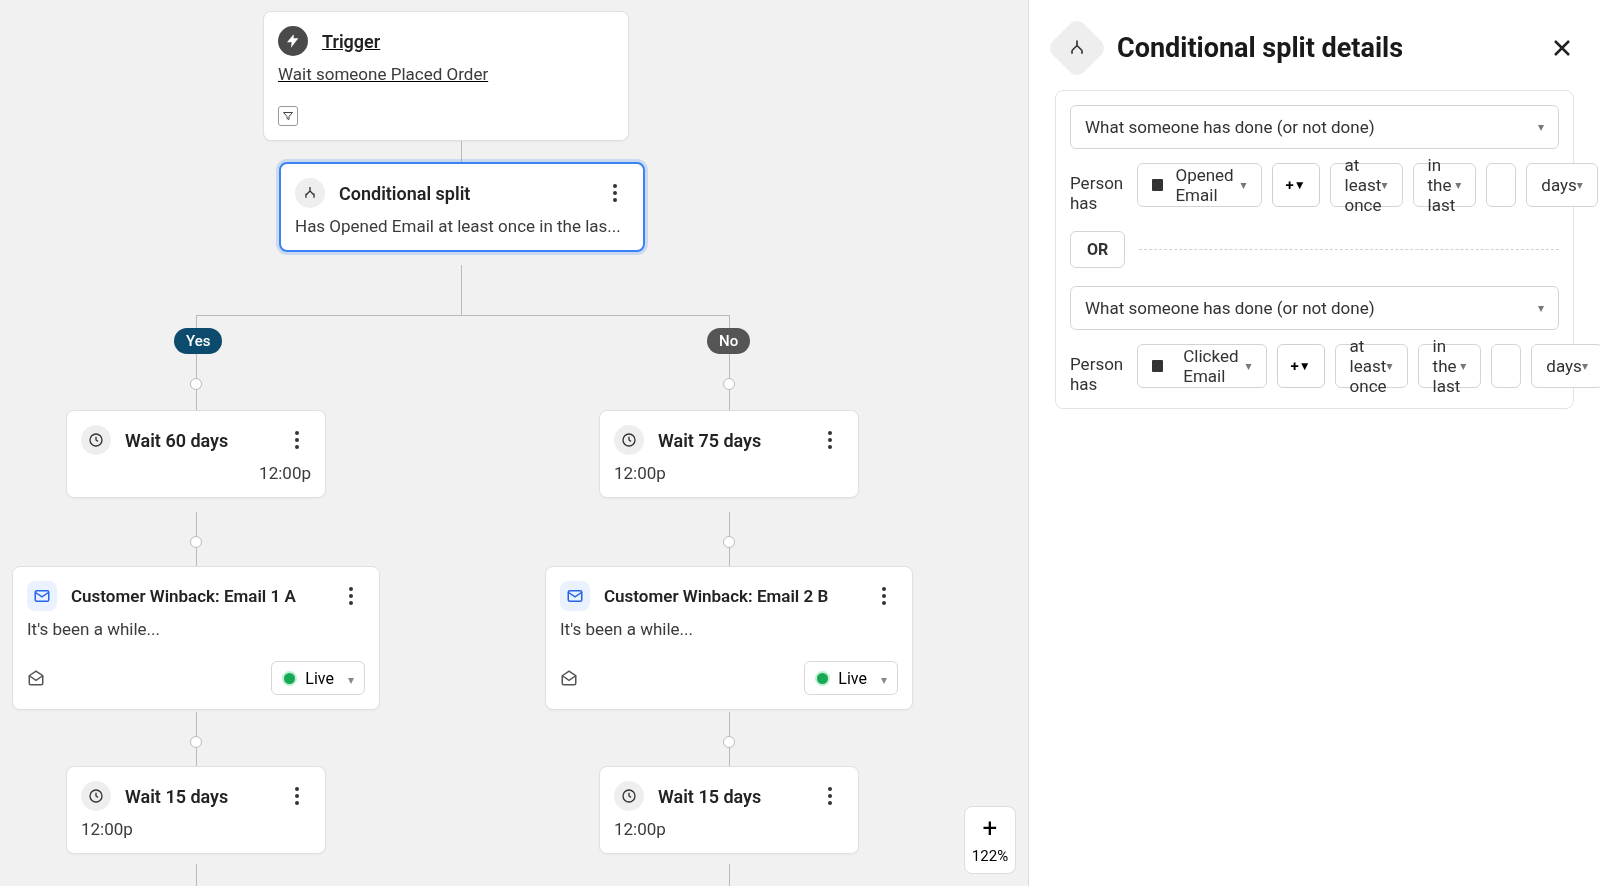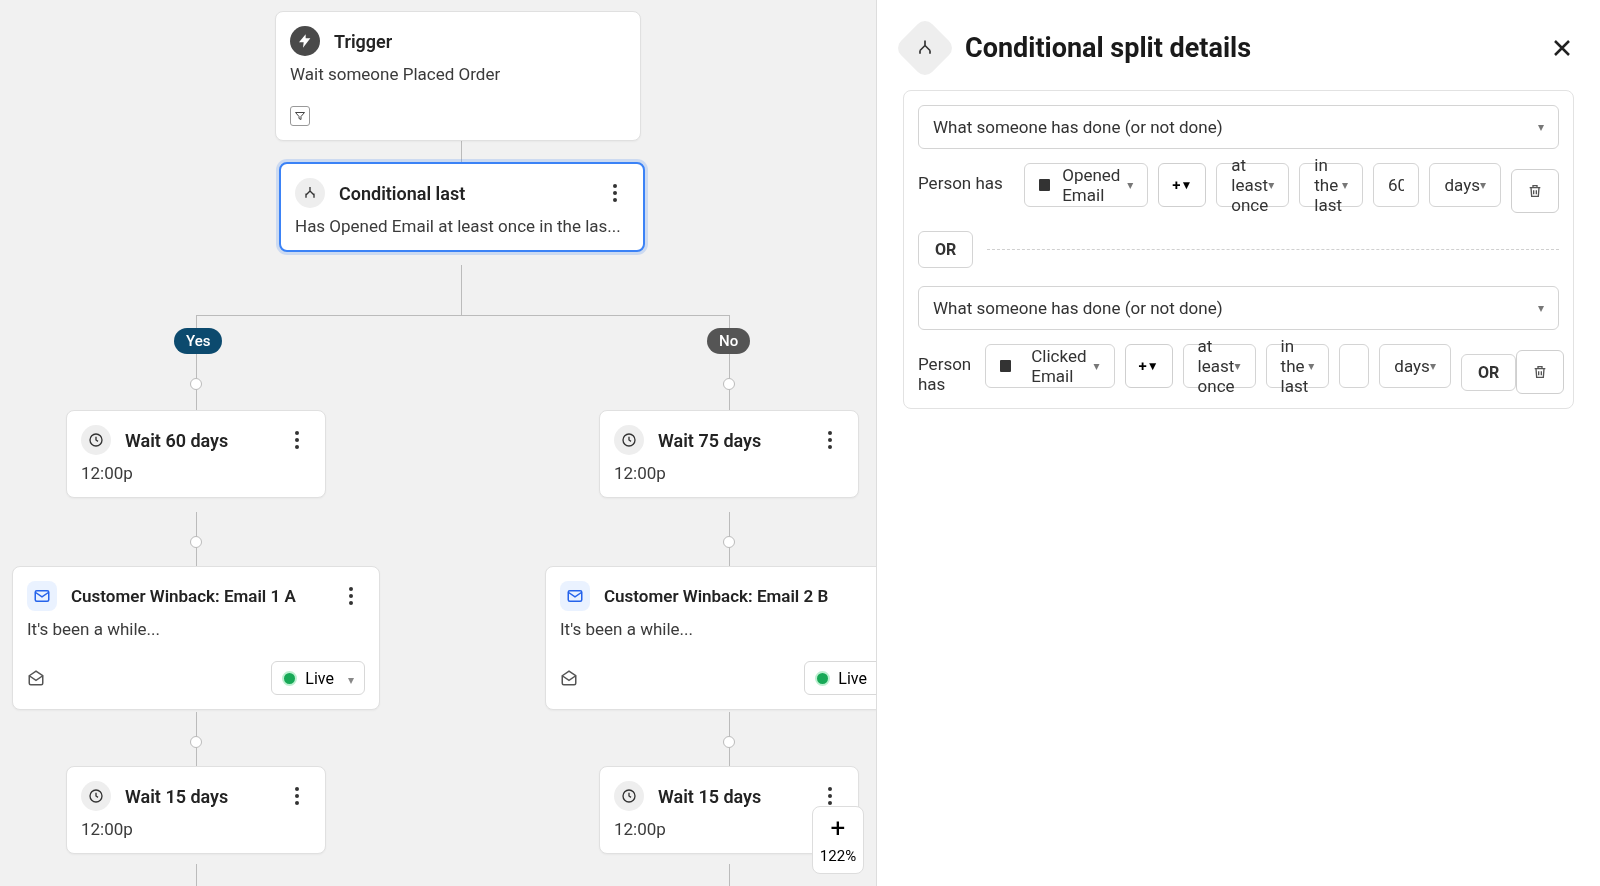--- a/index.html
+++ b/index.html
@@ -38,21 +38,21 @@
 
 .zoom-box { position:absolute; right:12px; bottom:12px; width:52px; background:#fff; border:1px solid #ddd; border-radius:8px; display:flex; flex-direction:column; align-items:center; }
 .zoom-box .plus { font-size:26px; padding:6px 0 2px; cursor:pointer; }
 .zoom-box .pct { font-size:15px; padding:2px 0 8px; }
 
 
 .vline { position:absolute; width:1px; background:#bbb; }
 .hline { position:absolute; height:1px; background:#bbb; }
 
 
-.panel { width: 724px; background:#fff; box-shadow: -2px 0 8px rgba(0,0,0,0.08); display:flex; flex-direction:column; border-left:1px solid #ddd; }
+.panel { width: 572px; background:#fff; box-shadow: -2px 0 8px rgba(0,0,0,0.08); display:flex; flex-direction:column; border-left:1px solid #ddd; }
 .panel-head { display:flex; align-items:center; gap:18px; padding:26px 26px 20px 26px; }
 .panel-head-icon { width:44px;height:44px; transform:rotate(45deg); border-radius:10px; background:#eeeeee; display:flex;align-items:center;justify-content:center; }
 .panel-head-icon .inner { transform:rotate(-45deg); color:#333; }
 .panel-title { font-size:27px; font-weight:700; color:#1a1a1a; flex:1; }
 .close-btn { font-size:28px; cursor:pointer; color:#222; font-weight:300; }
 
 .panel-body { flex:1; overflow-y:auto; padding: 0 26px 26px 26px; }
 .cond-card { border:1px solid #e2e2e2; border-radius:8px; padding:14px; }
 
 .select { border:1px solid #d4d4d4; border-radius:6px; height:44px; display:flex; align-items:center; padding:0 14px; font-size:17px; color:#333; background:#fff; cursor:pointer; justify-content:space-between; }
@@ -96,21 +96,21 @@
     <div class="small-dot" style="left:723px; top:536px;"></div>
 
     <div class="vline" style="left:196px; top:712px; height:56px;"></div>
     <div class="small-dot" style="left:190px; top:736px;"></div>
     <div class="vline" style="left:729px; top:712px; height:56px;"></div>
     <div class="small-dot" style="left:723px; top:736px;"></div>
 
     <div class="vline" style="left:196px; top:864px; height:30px;"></div>
     <div class="vline" style="left:729px; top:864px; height:30px;"></div>
 
-    <div class="node" style="left:275px; top:11px; width:366px;">
+    <div class="node" style="left:263px; top:11px; width:366px;text-decoration:underline;">
       <div class="node-head">
         <div class="icon-circle">
           <svg width="16" height="16" viewBox="0 0 24 24" fill="currentColor">
               <path d="M13 2 3 14h7l-1 8 11-14h-7z"></path>
             </svg>
         </div>
         <div class="node-title">Trigger</div>
       </div>
       <div class="node-body">Wait someone Placed Order</div>
       <div class="node-foot">
@@ -123,35 +123,35 @@
     </div>
 
     <div class="node selected" style="left:279px; top:162px; width:366px;">
       <div class="node-head">
         <div class="icon-circle light">
           <svg width="16" height="16" viewBox="0 0 24 24" fill="none" stroke="#333" stroke-width="2">
               <path d="M12 3v6M12 9l-6 6M12 9l6 6M6 15v4M18 15v4"></path>
               <path d="M4 13l2 2 2-2M16 13l2 2 2-2" fill="#333" stroke="none"></path>
             </svg>
         </div>
-        <div class="node-title">Conditional last</div>
+        <div class="node-title">Conditional split</div>
         <div style="flex:1"></div>
         <div class="more-btn">
             <span></span>
             <span></span>
             <span></span>
           </div>
       </div>
       <div class="node-body">Has Opened Email at least once in the las...</div>
     </div>
 
     <div class="badge yes" style="left:174px; top:328px;">Yes</div>
     <div class="badge no" style="left:707px; top:328px;">No</div>
 
-    <div class="node" style="left:66px; top:410px; width:260px;">
+    <div class="node" style="left:66px; top:410px; width:260px;text-align:right;">
       <div class="node-head">
         <div class="icon-circle light">
           <svg width="16" height="16" viewBox="0 0 24 24" fill="none" stroke="#333" stroke-width="2">
               <circle cx="12" cy="12" r="9"></circle>
               <path d="M12 7v5l3 2"></path>
             </svg>
         </div>
         <div class="node-title">Wait 60 days</div>
         <div style="flex:1"></div>
         <div class="more-btn">

